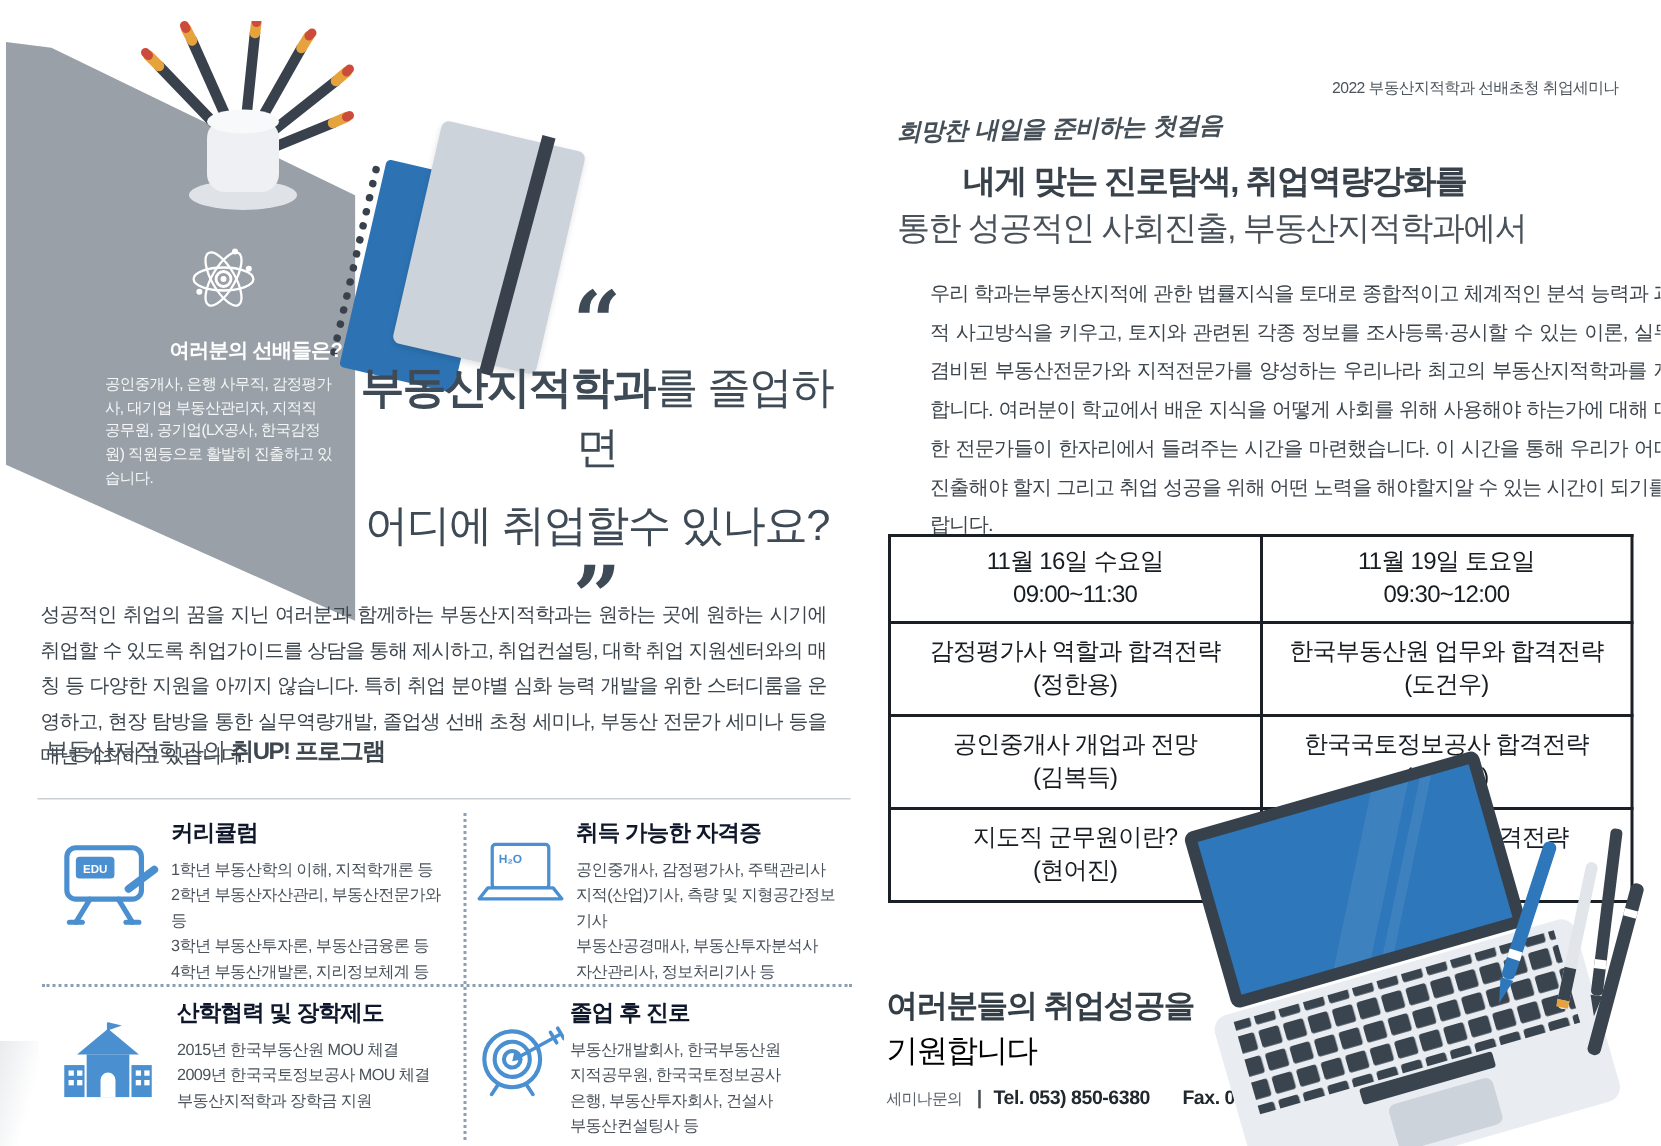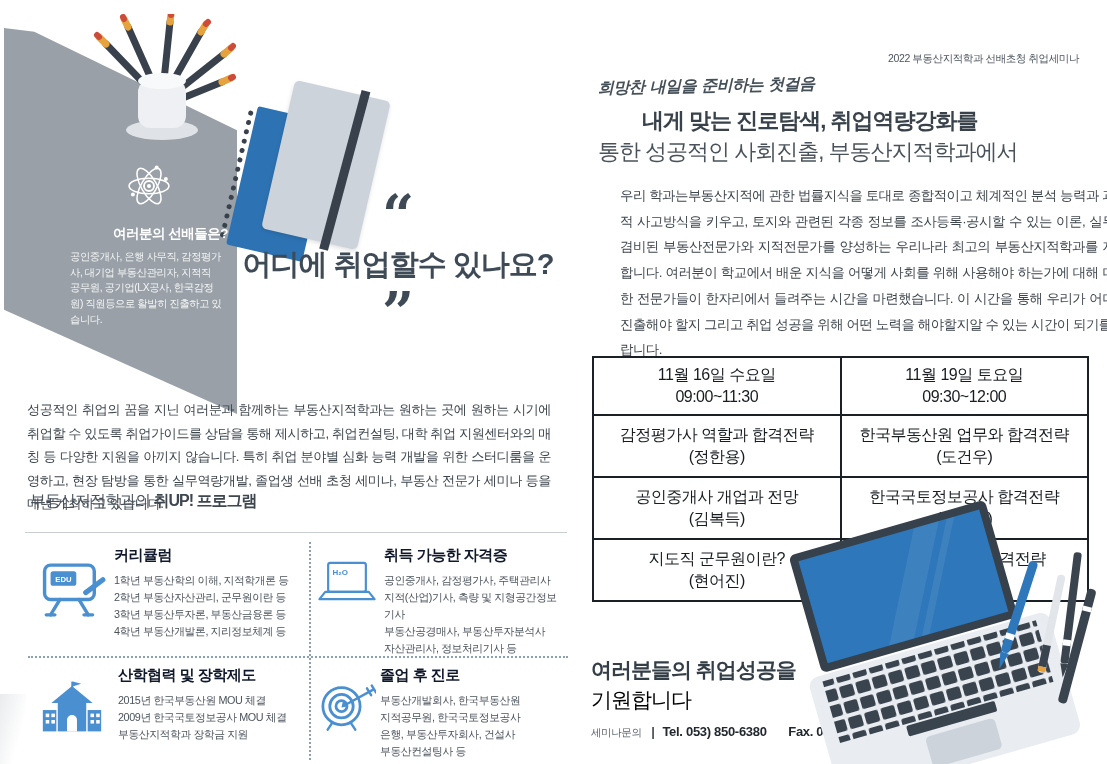--- a/index.html
+++ b/index.html
@@ -23,21 +23,21 @@
   .nb-spiral{left:-8px;top:6px;width:6px;height:130px;border-left:5px dotted #39424c;}
   .nb-gray{left:44px;top:6px;width:98px;height:152px;background:#ccd3db;border-radius:5px;
     transform:rotate(13deg);box-shadow:0 2px 4px rgba(0,0,0,.12);}
   .nb-strap{left:64px;top:-5px;width:9px;height:164px;background:#39424c;transform:rotate(2deg);}
 
   .quote{left:228px;top:198px;width:340px;text-align:center;color:#3e4a55;}
   .quote-mark{font-family:"DejaVu Serif","Liberation Serif",serif;font-weight:bold;
     font-size:56px;line-height:.62;display:block;}
   .quote-l1{font-size:29px;letter-spacing:-1px;margin-top:6px;}
   .quote-l1 b{font-weight:800;}
-  .quote-l2{font-size:29px;letter-spacing:-1px;margin-top:12px;font-weight:bold;}
+  .quote-l2{font-size:29px;letter-spacing:-1px;margin-top:12px;}
   .quote-close{margin-top:10px;}
 
   .intro-left{left:27px;top:398px;width:524px;font-size:13.2px;line-height:1.78;
     color:#3c444c;letter-spacing:-0.5px;text-align:justify;}
   .prog-title{left:30px;top:491px;font-size:16px;color:#49525a;letter-spacing:-1px;white-space:nowrap;}
   .prog-title b{font-weight:800;color:#3e474f;}
   .prog-rule{left:25px;top:532px;width:542px;border-top:1px solid #c9ced3;}
   .v-div{left:309px;top:542px;height:218px;border-left:2px dotted #8ba0b4;}
   .h-div{left:28px;top:656px;width:540px;border-top:2px dotted #8ba0b4;}
 
@@ -137,20 +137,21 @@
   <circle cx="9" cy="41" r="2.6" fill="#ffffff"></circle>
   <circle cx="52" cy="21" r="2.6" fill="#ffffff"></circle>
   <circle cx="40" cy="6" r="2.6" fill="#ffffff"></circle>
 </svg>
 
 <div class="abs seniors-title">여러분의 선배들은?</div>
 <div class="abs seniors-body">공인중개사, 은행 사무직, 감정평가사, 대기업 부동산관리자, 지적직 공무원, 공기업(LX공사, 한국감정원) 직원등으로 활발히 진출하고 있습니다.</div>
 
 <div class="abs quote">
   <span class="quote-mark">“</span>
+  <div class="quote-l1"><b>부동산지적학과</b><span>를 졸업하면</span></div>
   <div class="quote-l2">어디에 취업할수 있나요?</div>
   <span class="quote-mark quote-close">”</span>
 </div>
 
 <div class="abs intro-left">성공적인 취업의 꿈을 지닌 여러분과 함께하는 부동산지적학과는 원하는 곳에 원하는 시기에 취업할 수 있도록 취업가이드를 상담을 통해 제시하고, 취업컨설팅, 대학 취업 지원센터와의 매칭 등 다양한 지원을 아끼지 않습니다. 특히 취업 분야별 심화 능력 개발을 위한 스터디룸을 운영하고, 현장 탐방을 통한 실무역량개발, 졸업생 선배 초청 세미나, 부동산 전문가 세미나 등을 매년 개최하고 있습니다.</div>
 
 <div class="abs prog-title"><span>부동산지적학과의 </span><b>취UP! 프로그램</b></div>
 <div class="abs prog-rule"></div>
 <div class="abs v-div"></div>
 <div class="abs h-div"></div>
@@ -167,21 +168,21 @@
         <line x1="12" y1="64" x2="22" y2="64"></line>
         <line x1="56" y1="64" x2="66" y2="64"></line>
       </g>
       <line x1="58" y1="38" x2="78" y2="23" stroke="#4a8fd0" stroke-width="6" stroke-linecap="round"></line>
     </svg>
   </div>
   <div class="quad-body">
     <div class="quad-title">커리큘럼</div>
     <div class="quad-lines">
       <div>1학년  부동산학의 이해, 지적학개론 등</div>
-      <div>2학년  부동산자산관리, 군무원이란 등</div>
+      <div>2학년  부동산자산관리, 부동산전문가와 등</div>
       <div>3학년  부동산투자론, 부동산금융론 등</div>
       <div>4학년  부동산개발론, 지리정보체계 등</div>
     </div>
   </div>
 </div>
 
 <div class="abs quad q2">
   <div class="quad-icon">
     <svg viewBox="0 0 80 62" width="58" height="45">
       <rect x="14" y="4" width="52" height="40" rx="3" fill="#ffffff" stroke="#4a8fd0" stroke-width="3"></rect>

